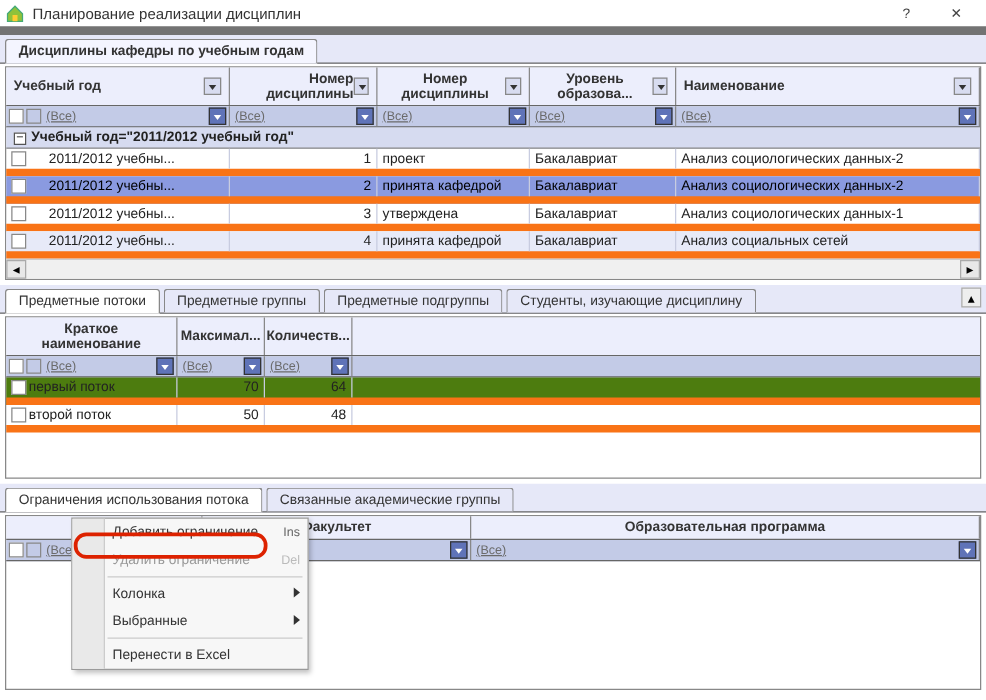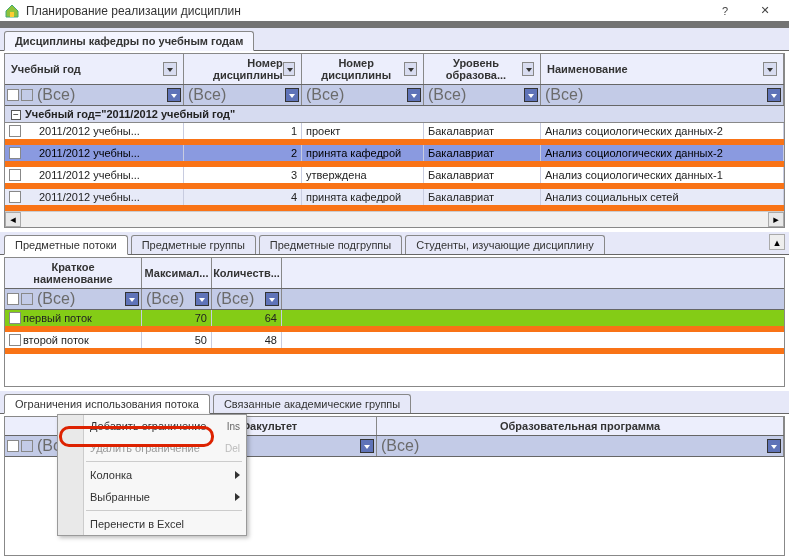--- a/index.html
+++ b/index.html
@@ -18,21 +18,21 @@
   
   .grid { border: 1px solid #888; background:#fff; margin: 2px 4px 0 4px; }
   .grid-head { display:flex; background: #eceefc; border-bottom: 1px solid #666; font-weight: bold; }
   .grid-head .cell { border-right: 1px solid #888; padding: 3px 6px; text-align: center; display:flex; align-items:center; justify-content:center; color:#333; position: relative; }
   .grid-filter { display:flex; background:#c3cbe7; border-bottom:1px solid #666; }
   .grid-filter .cell { border-right:1px solid #888; padding:1px 2px; display:flex; align-items:center; }
   .cb { width:12px; height:12px; border:1px solid #888; background:#fff; display:inline-block; margin-right:2px; }
   .sq { width:12px; height:12px; border:1px solid #888; display:inline-block; margin-right:2px; }
   .dd-btn { width:14px; height:14px; border:1px solid #888; background:#d8dcf0; display:inline-block; margin-left:auto; position:relative;}
   .dd-btn::after { content:""; position:absolute; left:3px; top:5px; border-left:3px solid transparent; border-right:3px solid transparent; border-top:4px solid #333; }
-  .filter-text { color:#6b6b6b; font-size:16px; padding-left:2px; }
+  .filter-text { color:#6b6b6b; font-size:10px; padding-left:2px;text-decoration:underline; }
 
   .grid-body .row { display:flex; border-bottom:6px solid #f97316; }
   .grid-body .row .cell { border-right:1px solid #c8cce0; padding:2px 4px; white-space:nowrap; overflow:hidden; text-overflow:ellipsis; color:#222; }
   .grid-body .row.striped { background:#e7eaf8; }
   .grid-body .row.selected { background:#8a9ae0; color:#000; }
   .grid-body .row.selected .cell { color:#000; }
   .grid-body .row .cell.cbcell { display:flex; align-items:center; padding-left:4px;}
   .group-row { background:#d6dbf0; border-bottom:1px solid #888; padding:2px 6px; color:#222; }
   .group-row .tw { display:inline-block; width:10px; height:10px; border:1px solid #555; text-align:center; line-height:8px; font-size:10px; margin-right:4px; background:#fff;}
   .hscroll { height:16px; border-top:1px solid #ccc; display:flex; background:#f0f0f0;}
@@ -226,21 +226,21 @@
     <div class="cell c2">
         <span class="filter-text">(Все)</span>
         <span class="dd-dark"></span>
       </div>
     <div class="cell c3">
         <span class="filter-text">(Все)</span>
         <span class="dd-dark"></span>
       </div>
   </div>
   <div class="grid-body">
-    <div class="row" style="background:#84cc16;">
+    <div class="row" style="background:#4d7c0f;">
       <div class="cell c1 cbcell">
           <span class="cb"></span>
           <span>первый поток</span>
         </div>
       <div class="cell c2">70</div>
       <div class="cell c3">64</div>
     </div>
     <div class="row">
       <div class="cell c1 cbcell">
           <span class="cb"></span>

